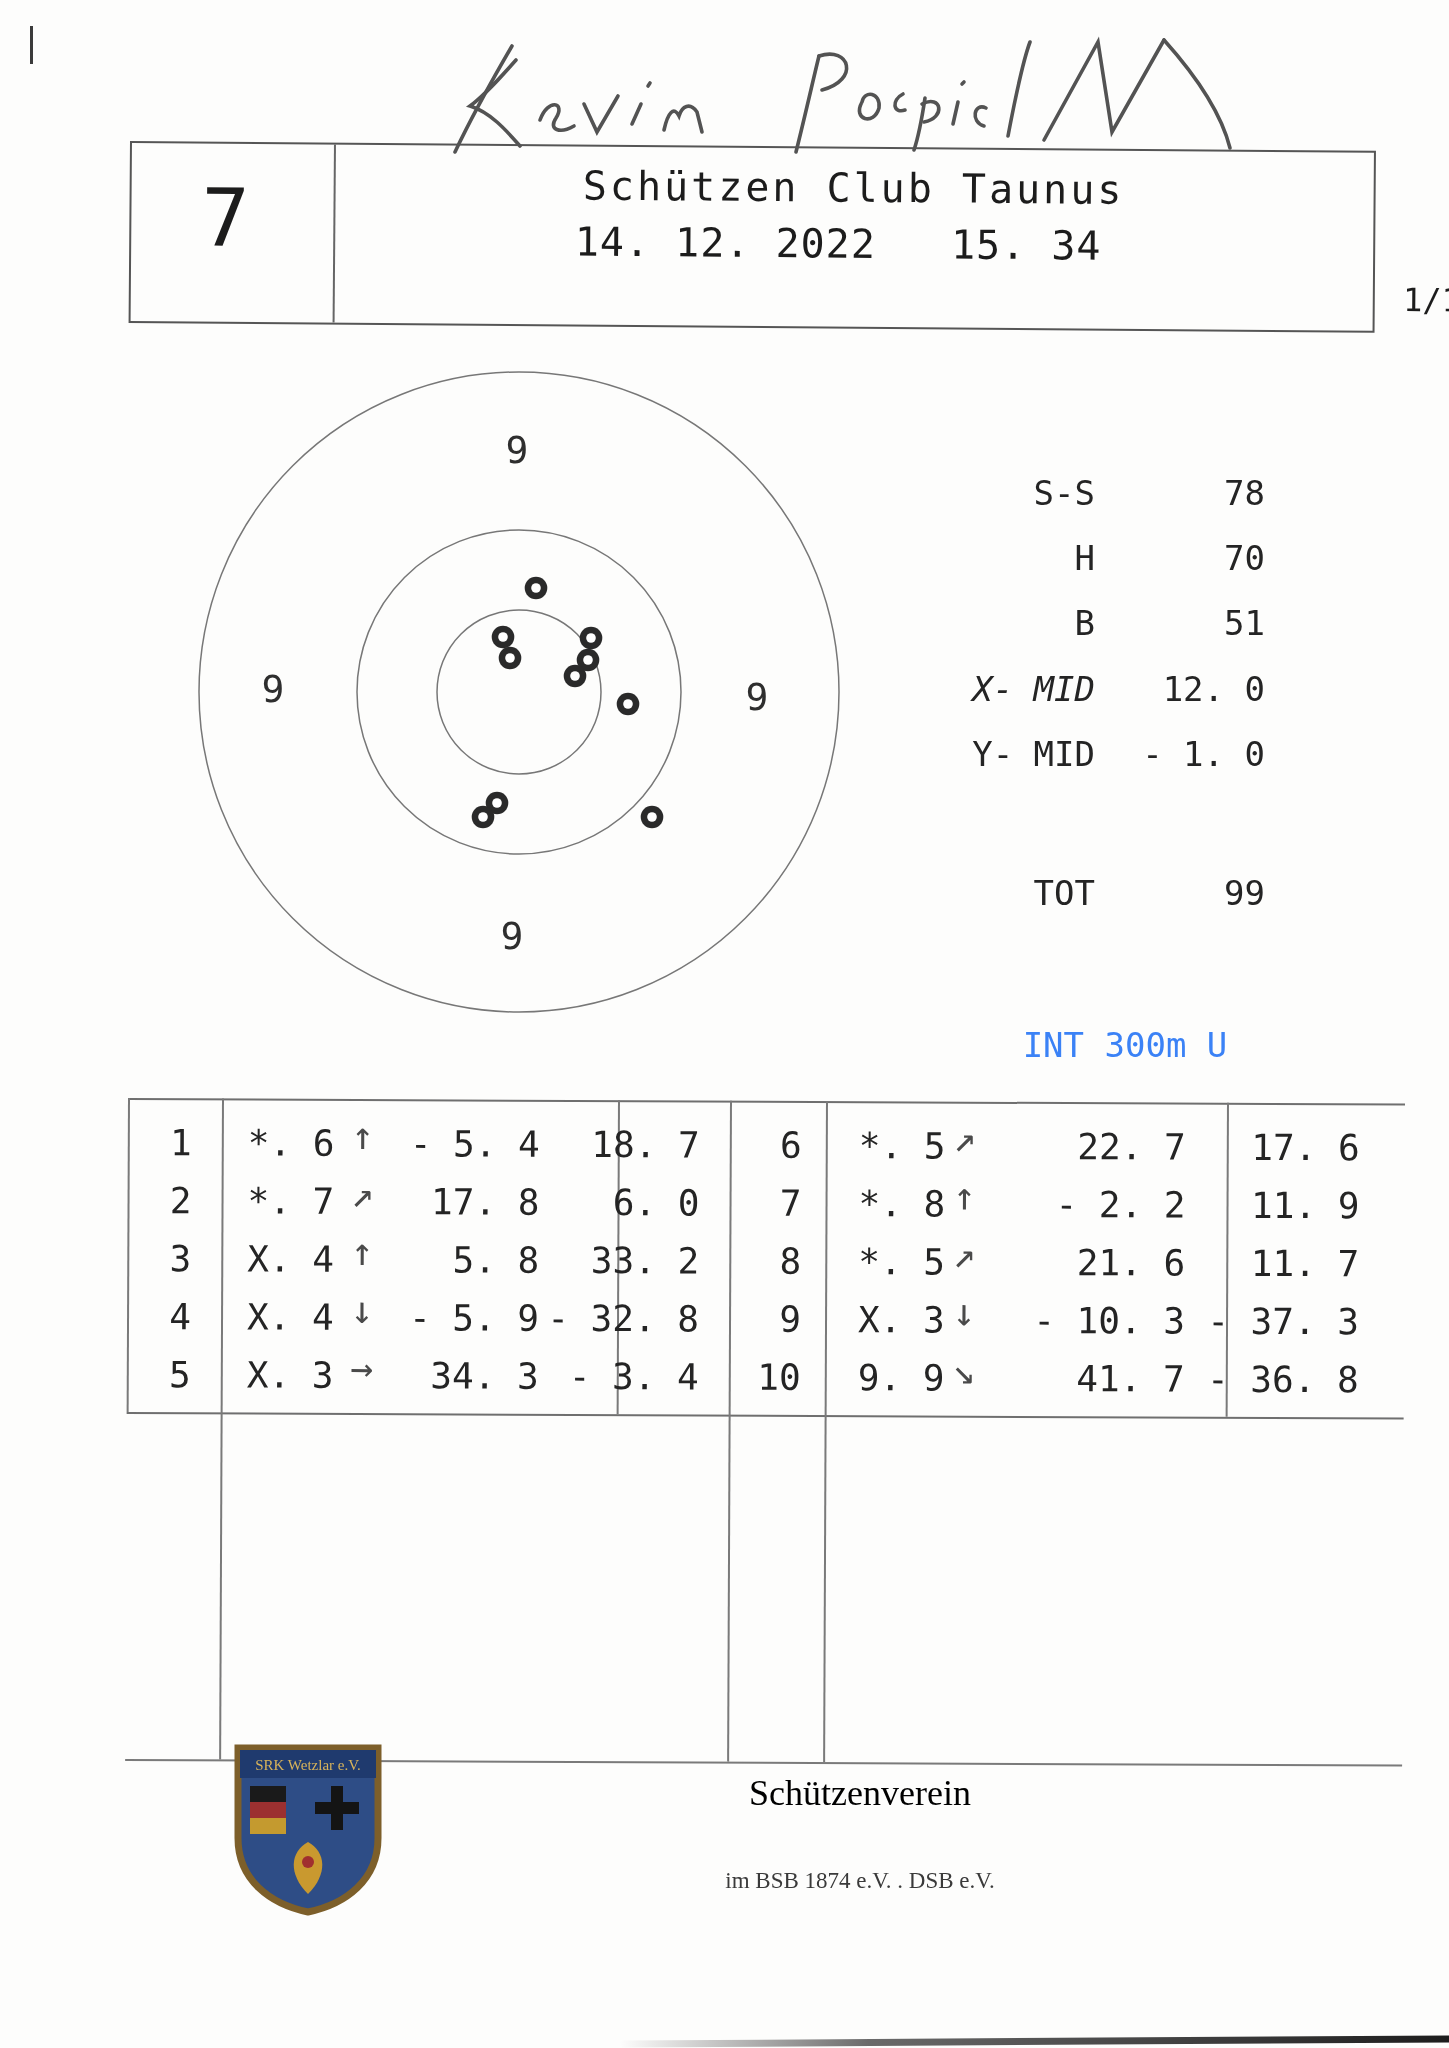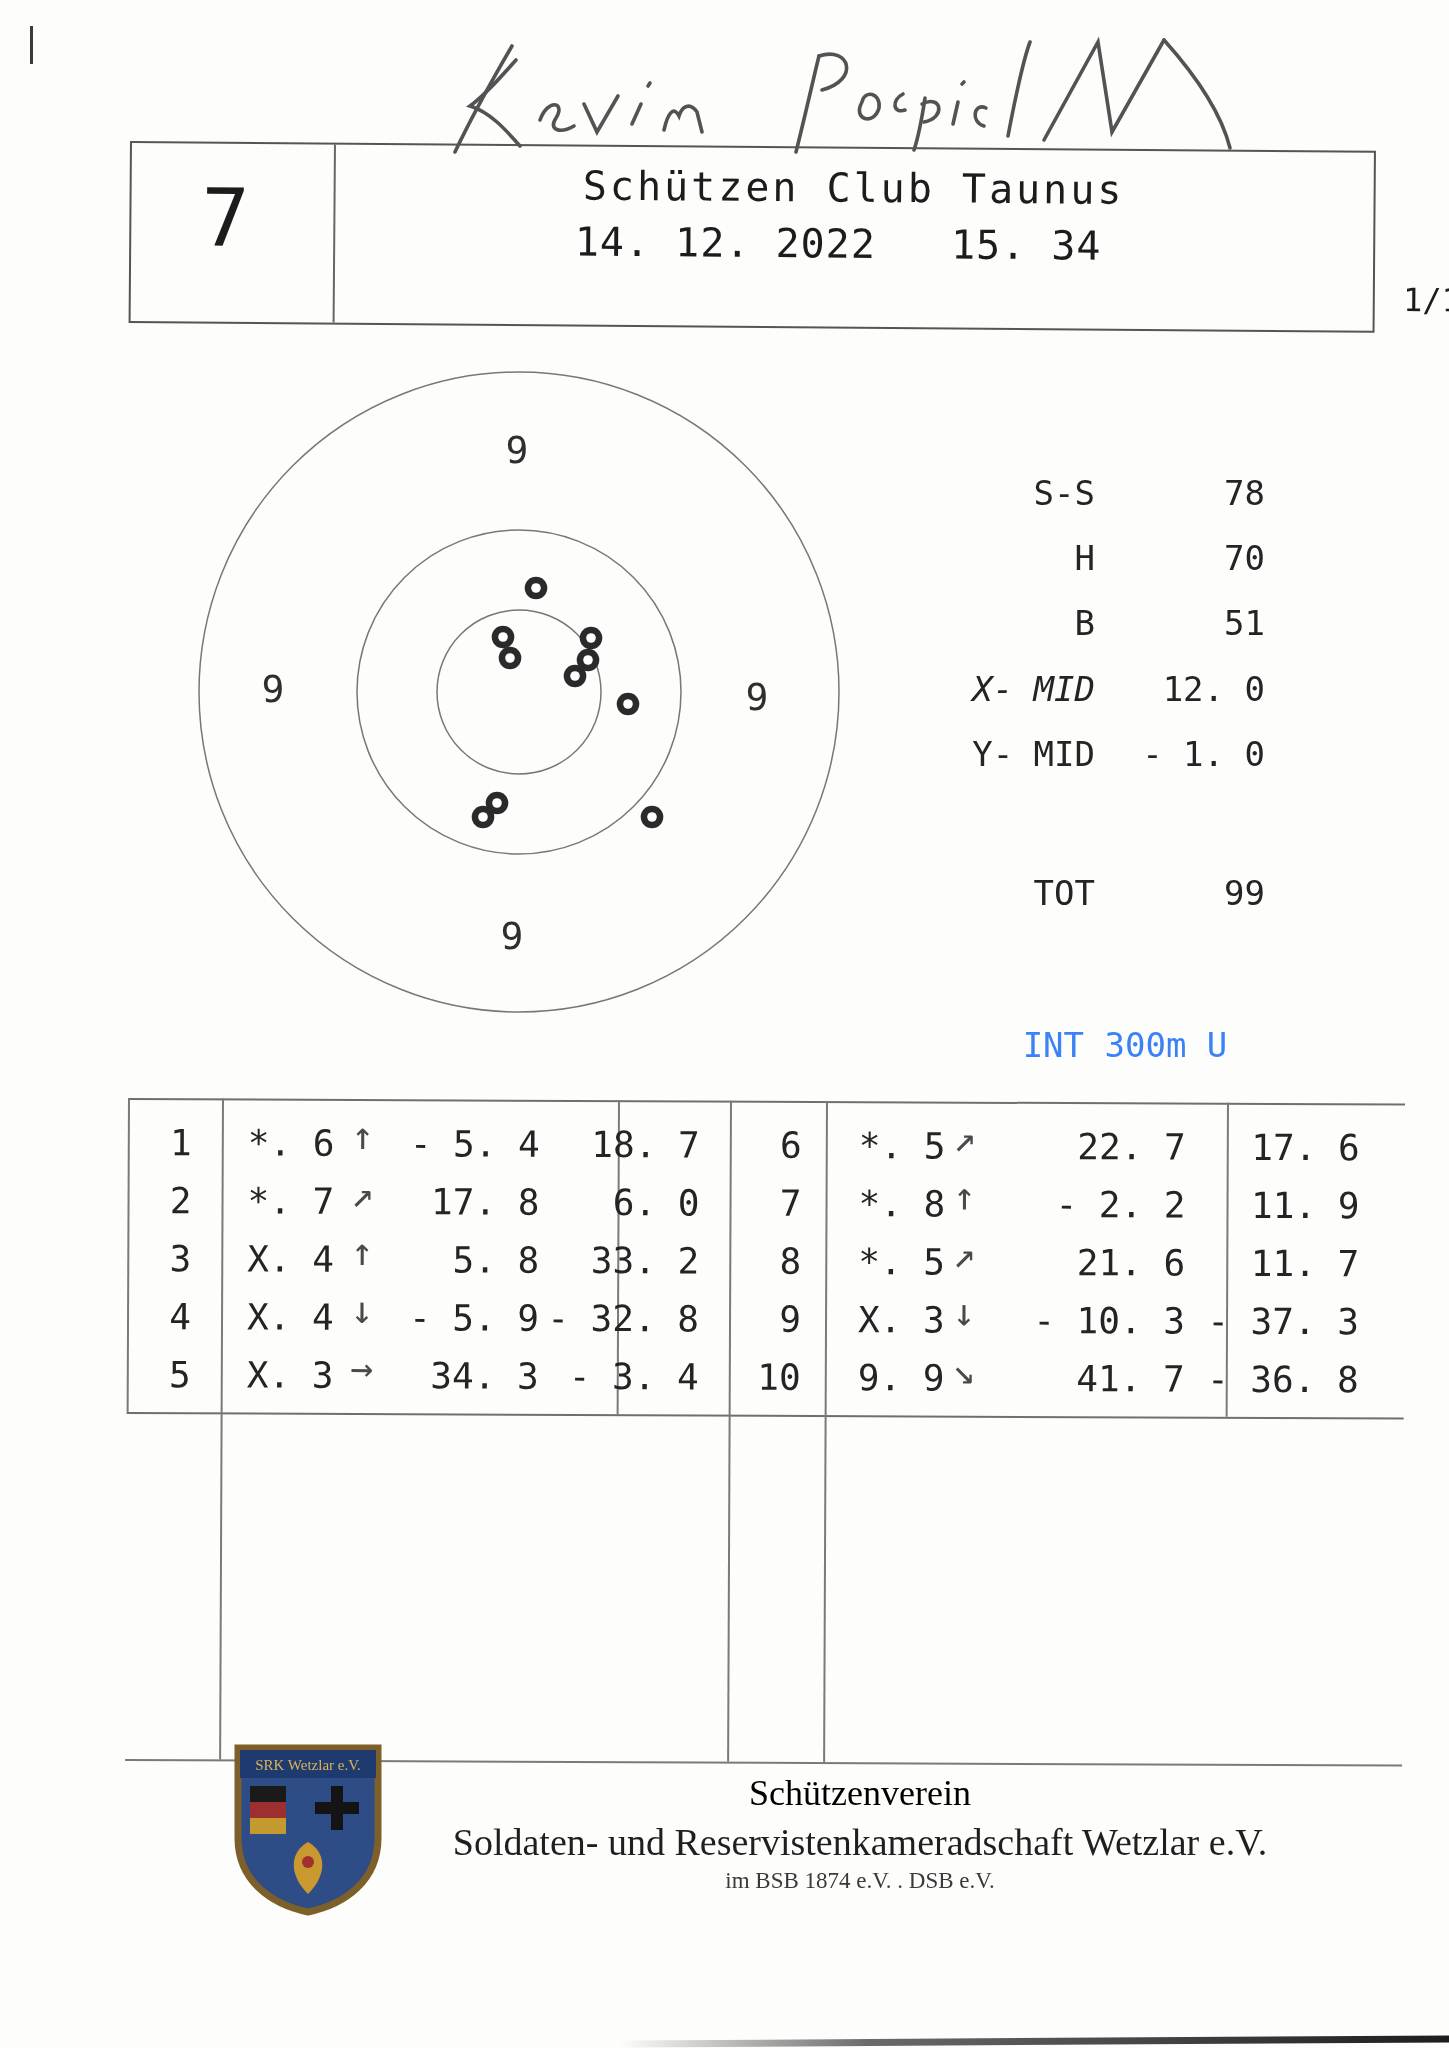--- a/index.html
+++ b/index.html
@@ -212,17 +212,16 @@
     <rect x="18" y="76" width="36" height="16" fill="#c49a2f"></rect>
     <g fill="#141414">
       <rect x="99" y="44" width="12" height="44"></rect>
       <rect x="83" y="60" width="44" height="12"></rect>
     </g>
     <path d="M76,100 C58,110 56,132 76,152 C96,132 94,110 76,100 Z" fill="#c9992f"></path>
     <circle cx="76" cy="120" r="6" fill="#a02f2f"></circle>
   </svg>
 
   <div class="txt serif" style="left:300px;width:1120px;top:1772px;text-align:center;font-size:36px;color:#000000;">Schützenverein</div>
-  <div class="txt serif" style="left:280px;width:1160px;top:1820px;text-align:center;font-size:38px;color:#1f1f1f;">Soldaten- und Reservistenkameradschaft Wetzlar e.V.</div>
   <div class="txt serif" style="left:280px;width:1160px;top:1868px;text-align:center;font-size:23px;color:#3a3a3a;">im BSB 1874 e.V. . DSB e.V.</div>
 
   <div id="bottom-bar"></div>
 </div>
 
 </body></html>

